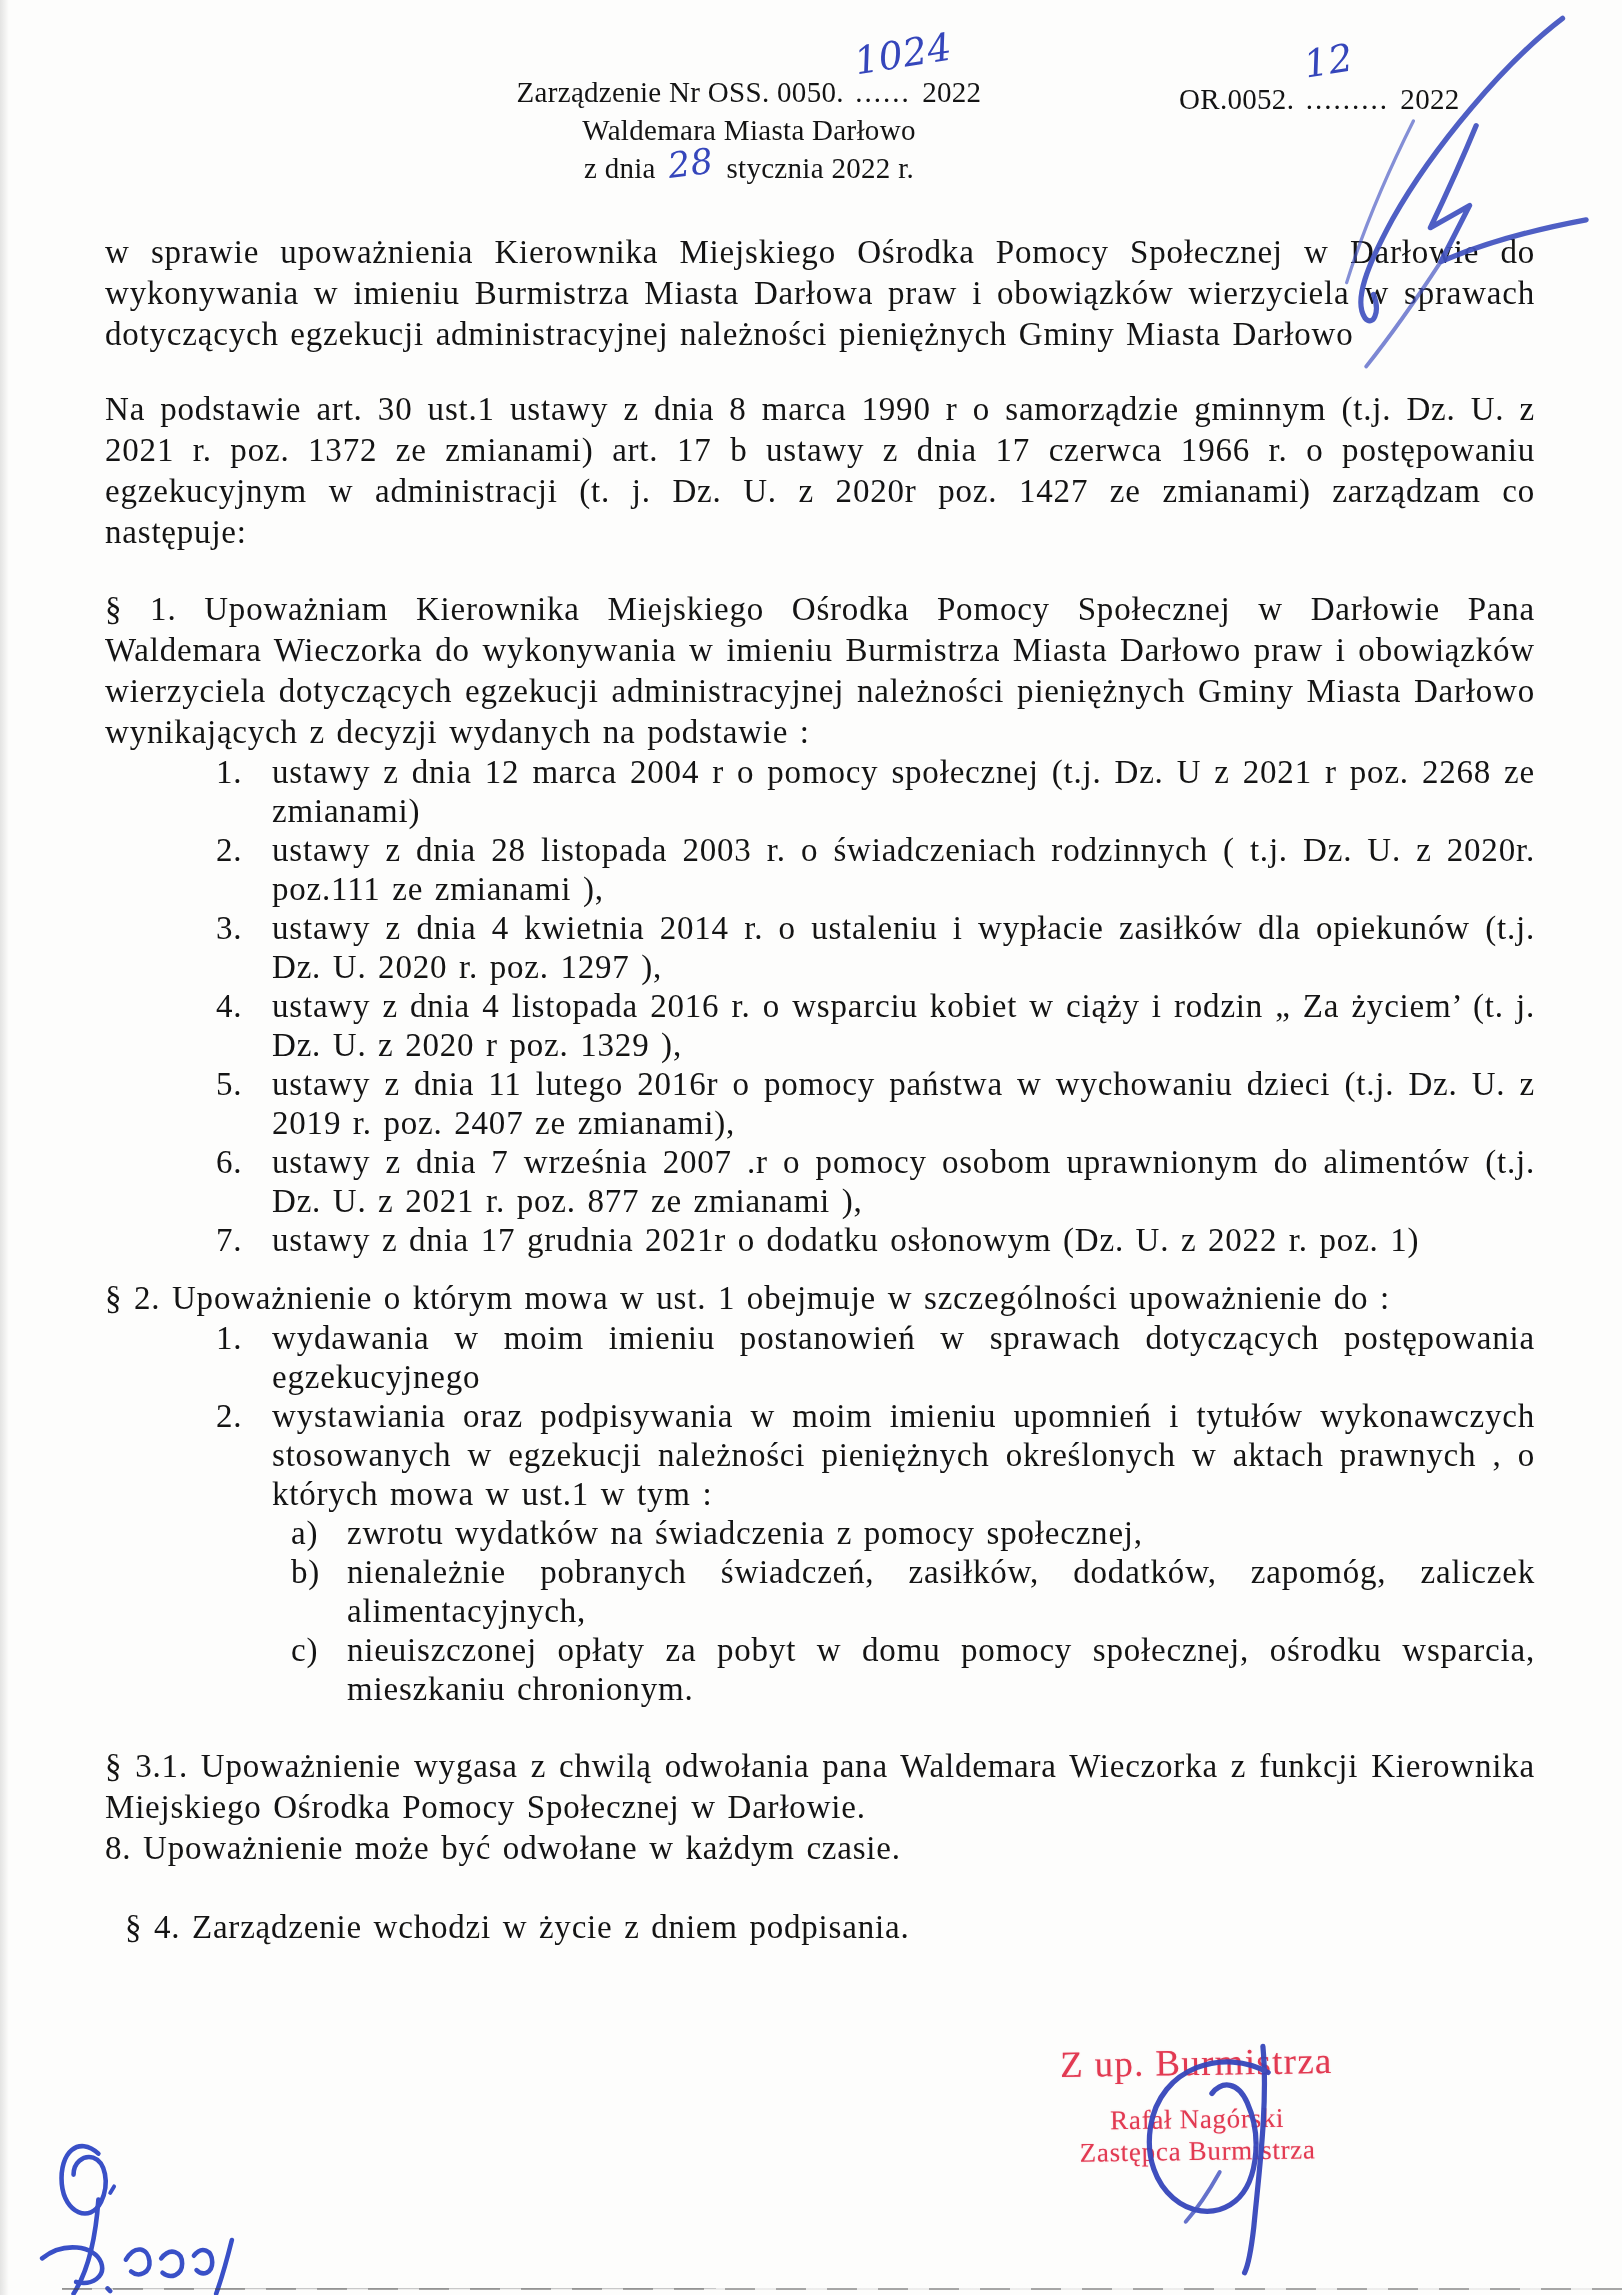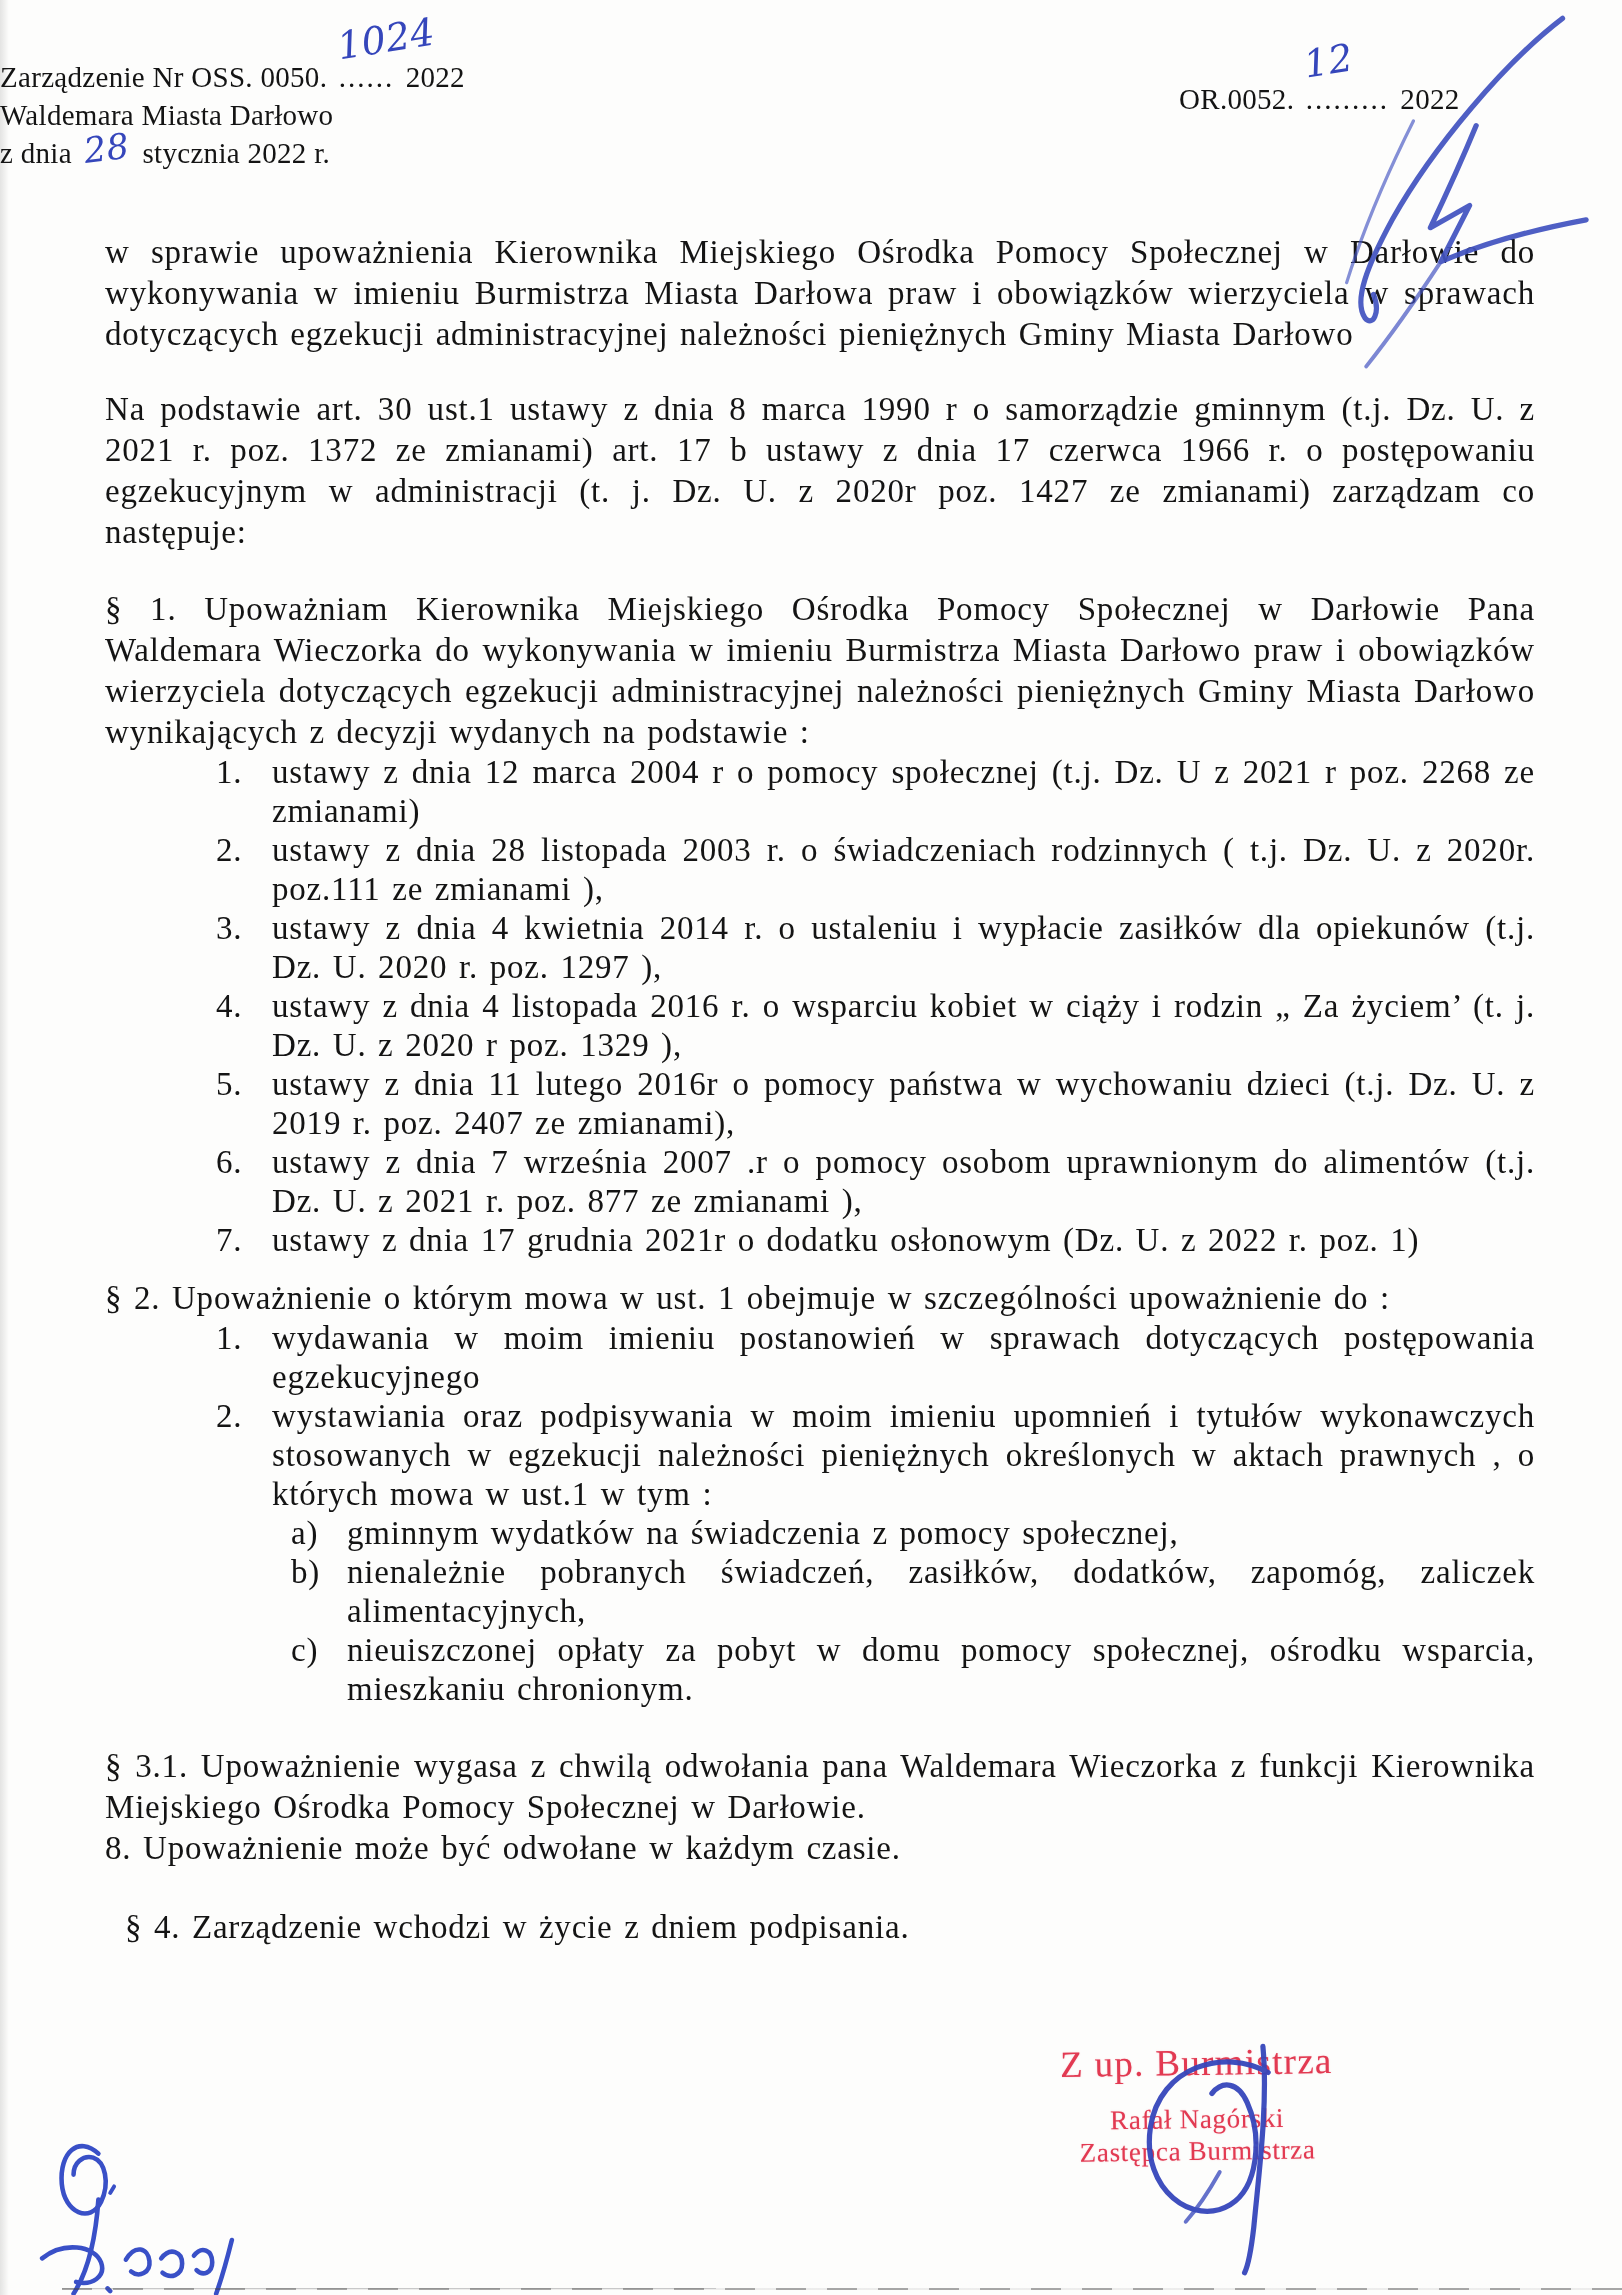--- a/index.html
+++ b/index.html
@@ -7,21 +7,21 @@
     position:relative;
     width:1623px;height:2295px;
     background:#fdfdfc;
     font-family:"Liberation Serif","DejaVu Serif",serif;
     color:#141414;
     overflow:hidden;
   }
   .edge-shade{position:absolute;left:0;top:0;bottom:0;width:9.2px;
     background:linear-gradient(90deg,rgba(0,0,0,.10),rgba(0,0,0,0));}
   
-  .header{position:absolute;top:58px;left:0;width:1498px;
+  .header{position:absolute;top:73px;left:0;width:1498px;text-align:center;
     font-size:29px;line-height:38px;letter-spacing:0.3px;}
   .dotwrap{position:relative;display:inline-block;padding:0 3.9px;}
   .dots{letter-spacing:2px;}
   .hand{
     color:var(--ink,#3546bb);
     font-style:italic;
     font-family:"DejaVu Serif",serif;
   }
   .hand-over{position:absolute;left:2.6px;top:-38px;font-size:38px;line-height:38px;
     transform:rotate(-9deg);white-space:nowrap;}
@@ -131,21 +131,21 @@
       <div class="li">
         <span class="num">1.</span>
         <span>wydawania w moim imieniu postanowień w sprawach dotyczących postępowania egzekucyjnego</span>
       </div>
       <div class="li">
         <span class="num">2.</span>
         <span>wystawiania oraz podpisywania w moim imieniu upomnień i tytułów wykonawczych stosowanych w egzekucji należności pieniężnych określonych w aktach prawnych , o których mowa w ust.1 w tym :</span>
       </div>
       <div class="lsub">
         <span class="num">a)</span>
-        <span>gminnym wydatków na świadczenia z pomocy społecznej,</span>
+        <span>zwrotu wydatków na świadczenia z pomocy społecznej,</span>
       </div>
       <div class="lsub">
         <span class="num">b)</span>
         <span>nienależnie pobranych świadczeń, zasiłków, dodatków, zapomóg, zaliczek alimentacyjnych,</span>
       </div>
       <div class="lsub">
         <span class="num">c)</span>
         <span>nieuiszczonej opłaty za pobyt w domu pomocy społecznej, ośrodku wsparcia, mieszkaniu chronionym.</span>
       </div>
     </div>

